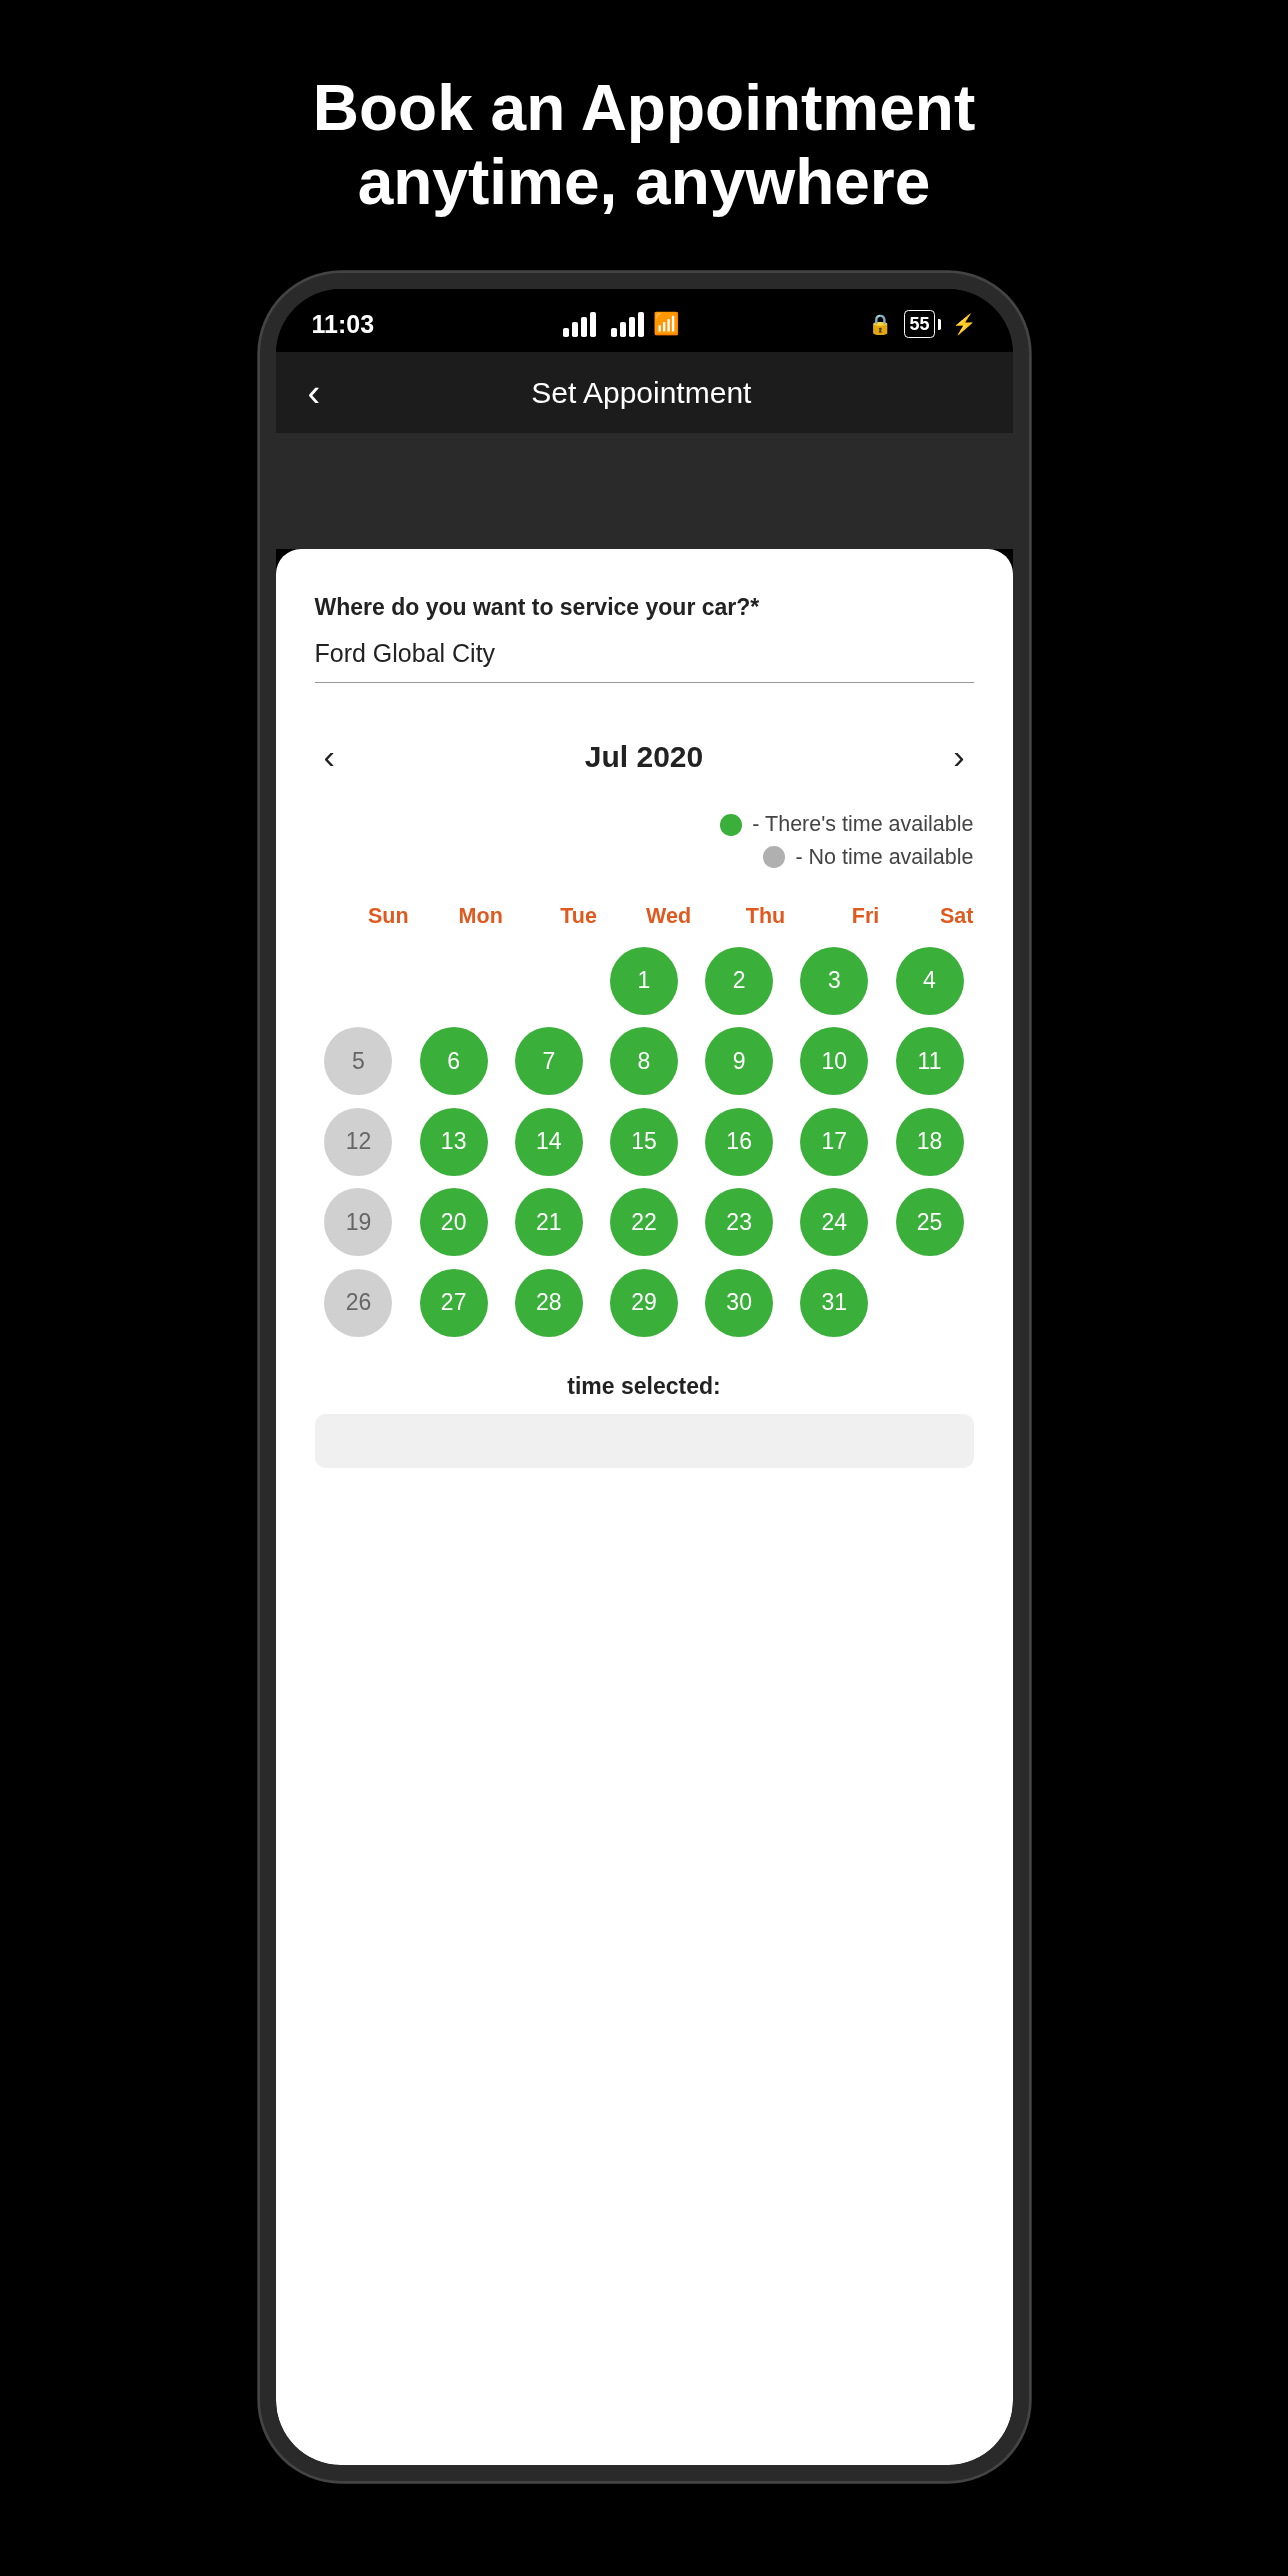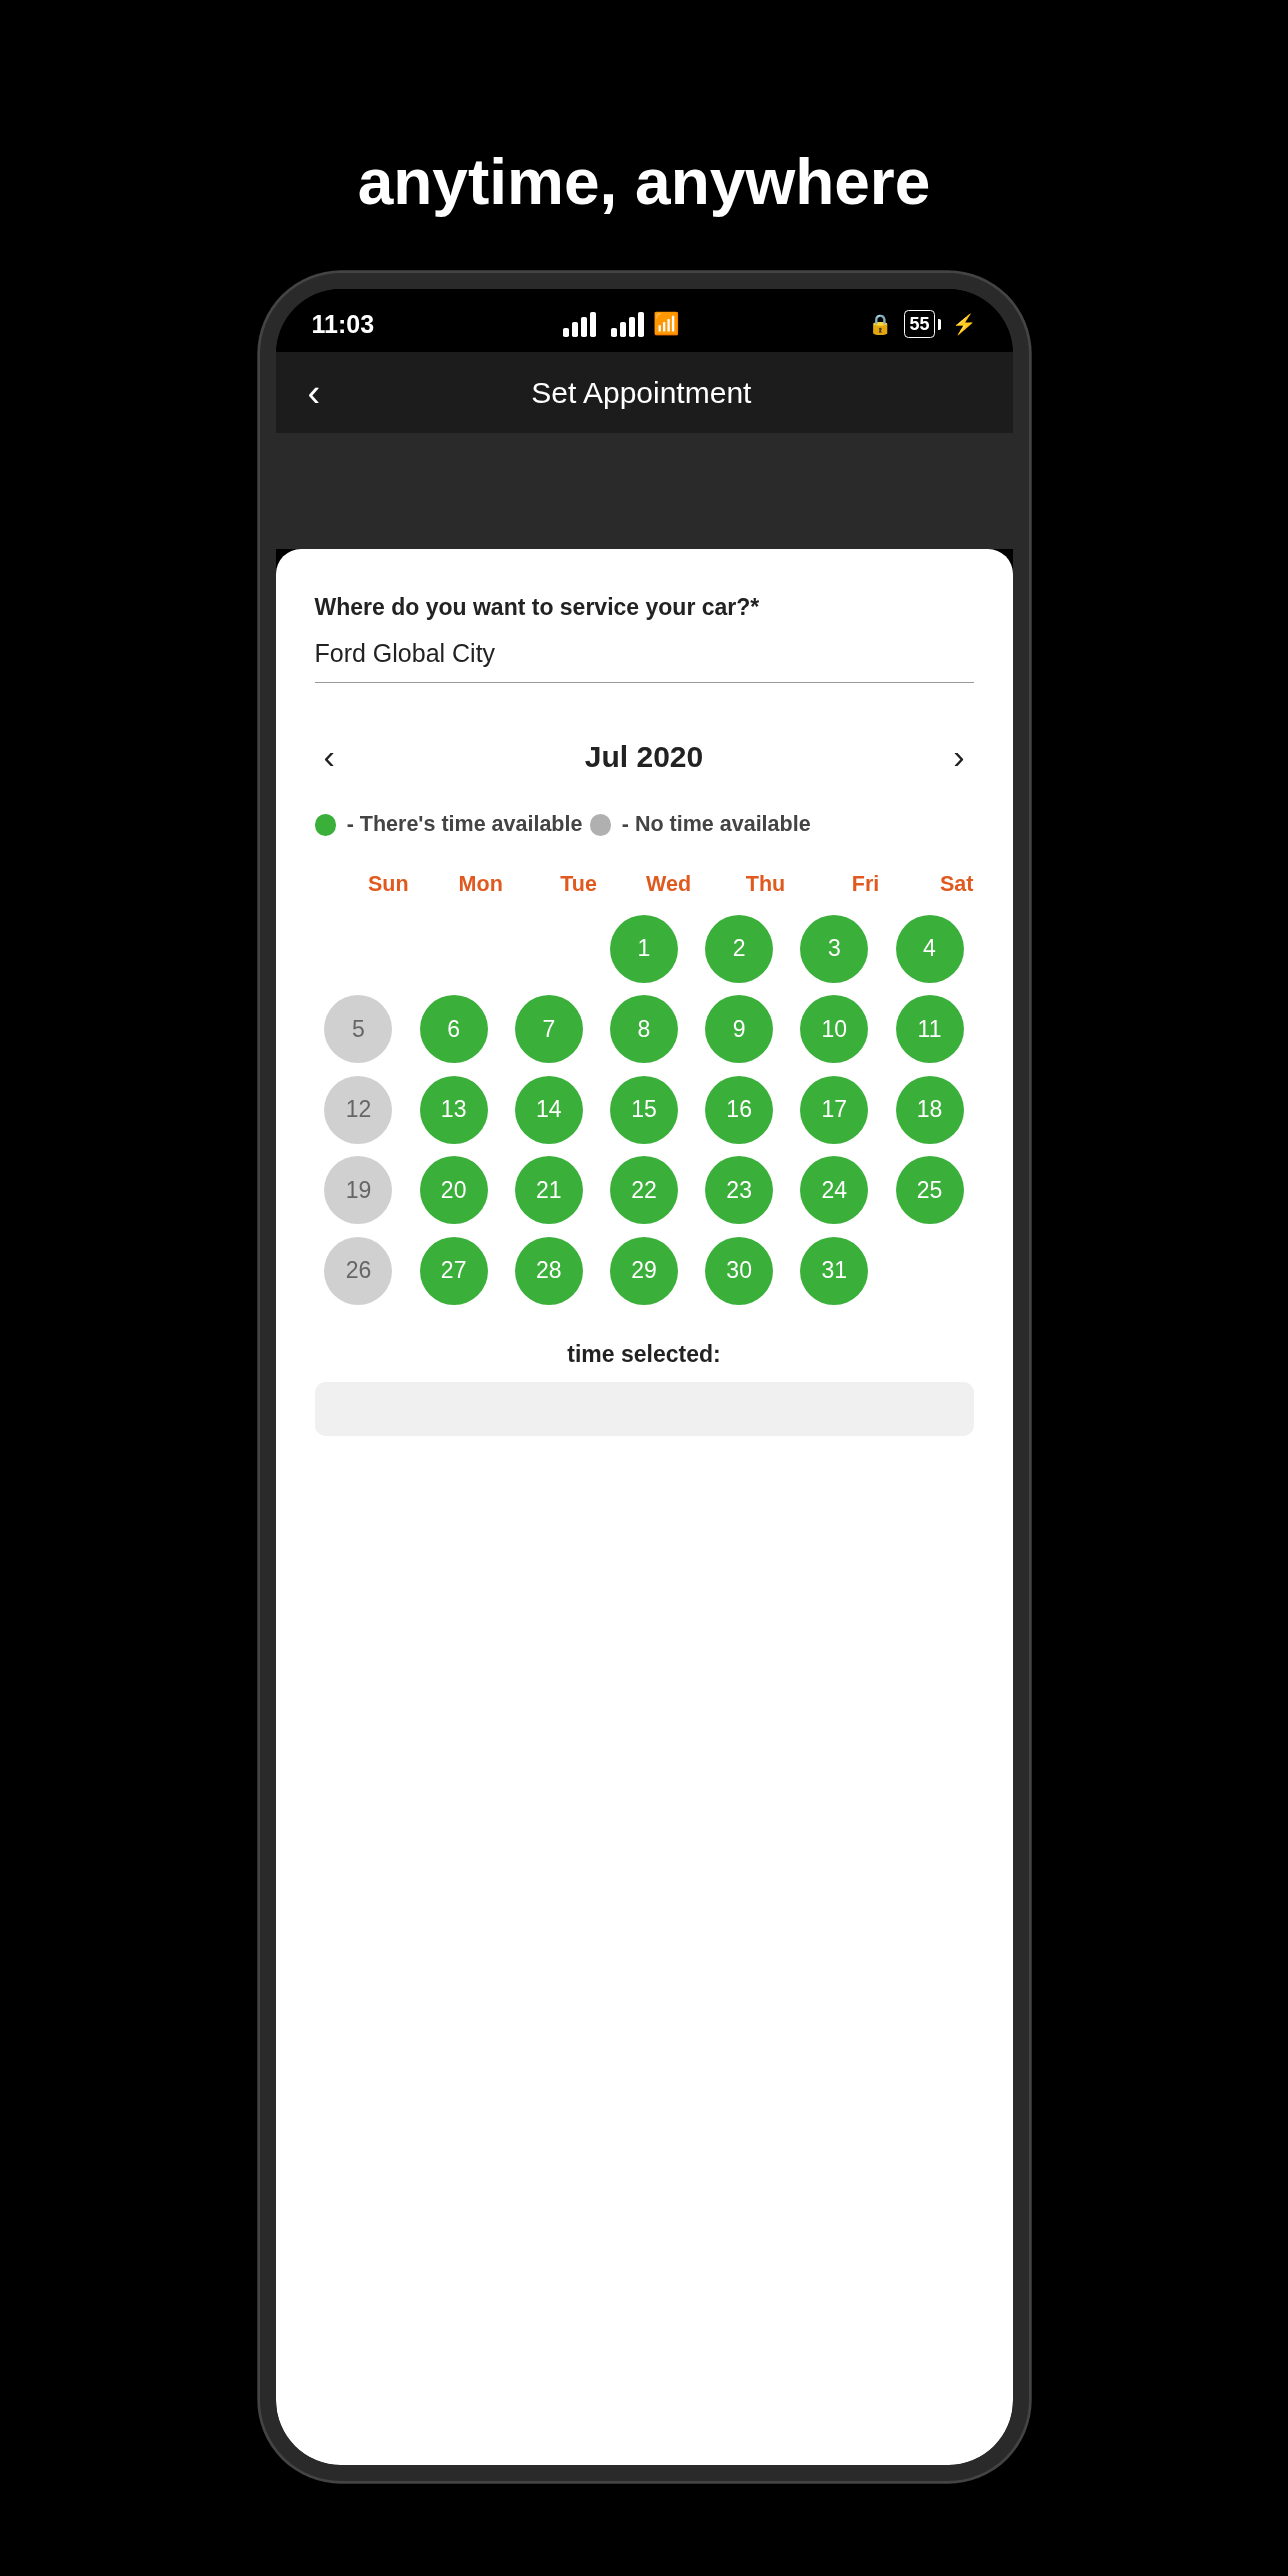--- a/index.html
+++ b/index.html
@@ -212,25 +212,24 @@
 
     .cal-month-year {
       font-size: 30px;
       font-weight: 600;
       color: #222;
     }
 
     
     .legend {
       display: flex;
-      flex-direction: row;
+      flex-direction: column;
       align-items: flex-end;
       margin-bottom: 27px;
       gap: 7.2px;
-      font-weight: bold;
     }
 
     .legend-item {
       display: flex;
       align-items: center;
       gap: 10.7px;
       font-size: 21.5px;
       color: #444;
     }
 
@@ -311,21 +310,21 @@
     .time-selected-bar {
       background: #f0f0f0;
       border-radius: 10.7px;
       height: 54px;
     }
   </style>
 </head>
 <body>
 
 <h1 class="page-title">
-  <br>
+  <span>Book an Appointment</span><br>
   <span>anytime, anywhere</span>
 </h1>
 
 <div class="phone-container">
   <div class="phone-frame">
     <div class="phone-screen">
 
       <div class="status-bar">
         <span class="status-time">11:03</span>
         <div class="status-icons">

